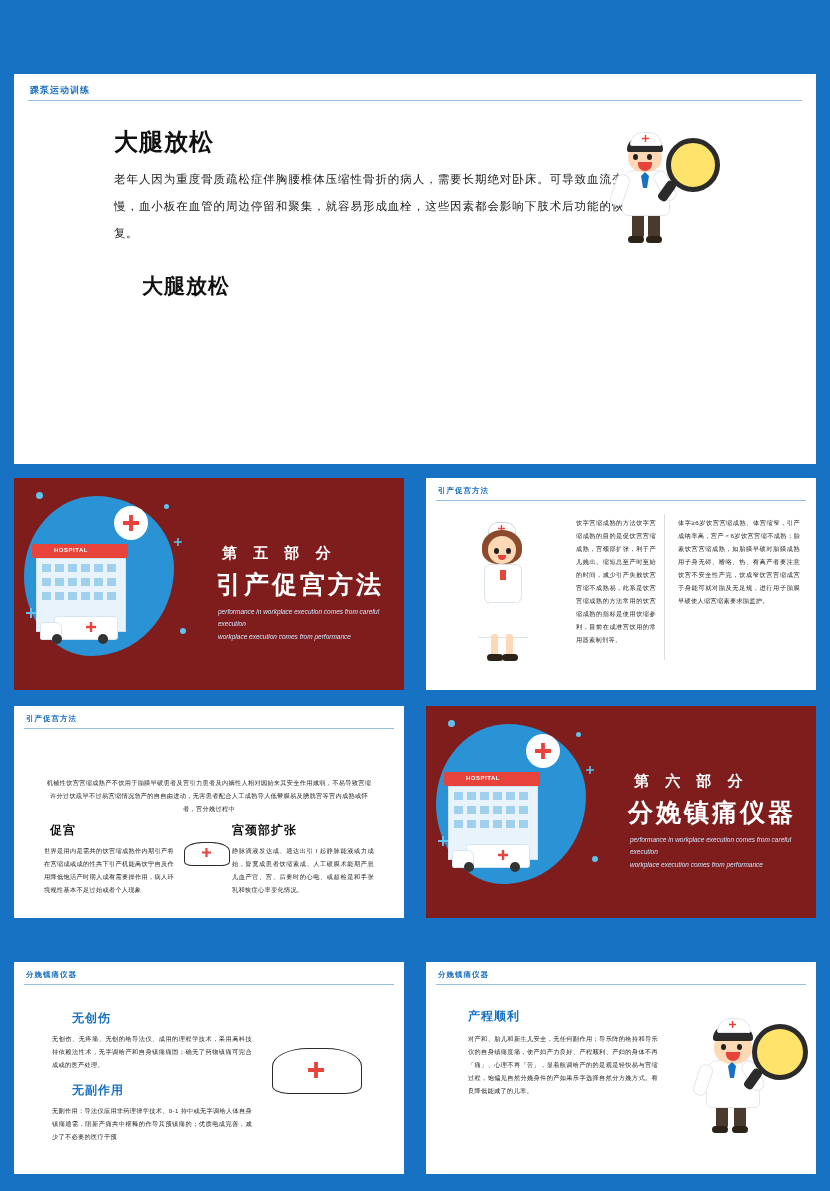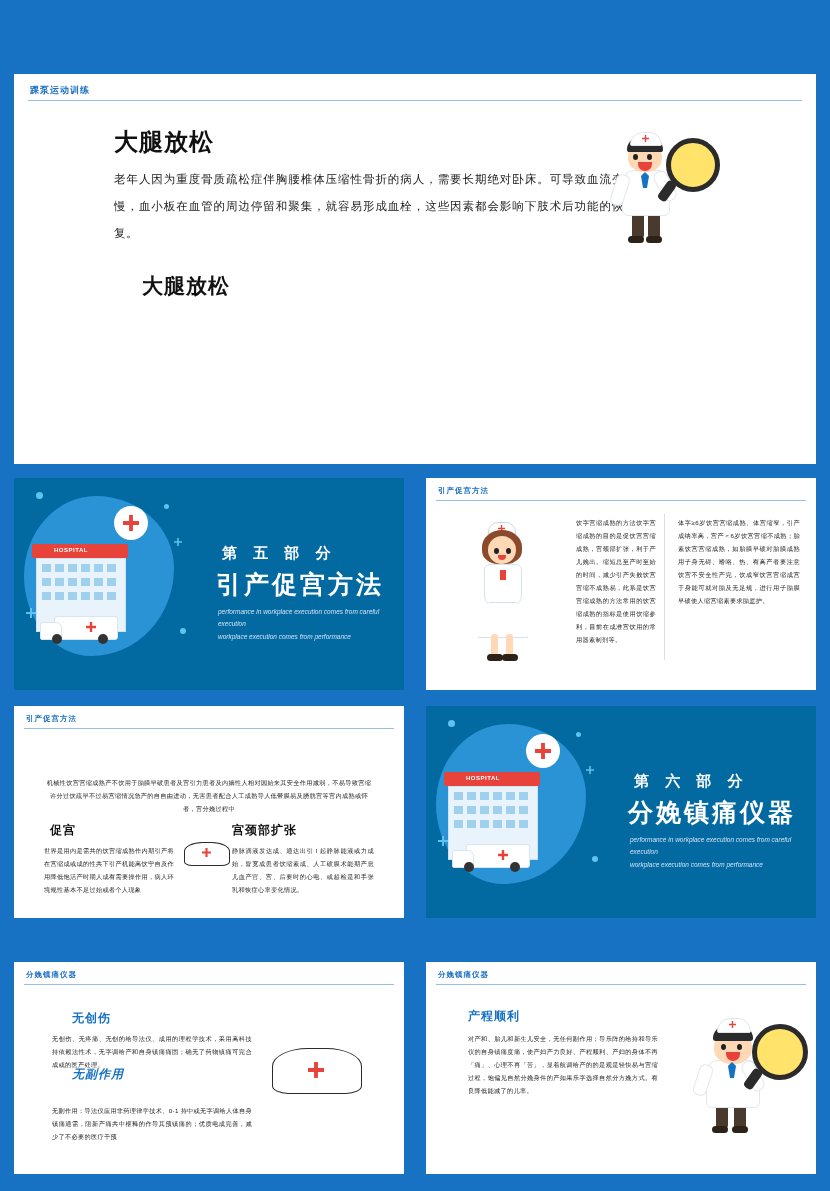--- a/index.html
+++ b/index.html
@@ -10,21 +10,21 @@
     overflow:hidden;
   }
   .deck{
     position:relative;
     width:830px;height:1191px;
     padding:8px;
   }
   
   .slide{position:absolute;box-sizing:border-box;}
   .slide.white{background:#ffffff;}
-  .slide.blue{background:#0369a1;}
+  .slide.blue{background:#7f1d1d;}
   .slide-tag{
     position:absolute;left:16px;top:10px;
     font-size:9px;font-weight:bold;color:#1a6fc0;letter-spacing:1px;
   }
   .tag-underline{
     position:absolute;left:14px;right:14px;height:1px;background:#1772c4;opacity:.45;
   }
 
   
   #slide1{left:14px;top:74px;width:802px;height:390px;}
@@ -279,21 +279,21 @@
 workplace execution comes from performance</div>
   </div>
 
   <div class="slide white" style="left:14px;top:962px;width:390px;height:212px;">
     <div class="slide-tag" style="left:12px;top:8px;font-size:7.5px;">分娩镇痛仪器</div>
     <div class="tag-underline" style="top:22px;left:10px;right:10px;"></div>
 
     <div class="sub-h" style="left:58px;top:48px;">无创伤</div>
     <div class="col-text" style="left:38px;top:70px;width:200px;">无创伤、无疼痛、无创的给导法仪、成用的理程学技术，采用高科技持依赖法性术，无字调给产和自身镇痛痛固；确无了药物镇痛可完合成或的医产处理。</div>
 
-    <div class="sub-h" style="left:58px;top:104px;font-style:italic;">无副作用</div>
+    <div class="sub-h" style="left:58px;top:120px;">无副作用</div>
     <div class="col-text" style="left:38px;top:142px;width:200px;">无副作用：导法仪应用非药理律学技术、0-1 持中或无字调给人体自身镇痛通需，阻新产痛共中枢释的作导其预镇痛的；优质电成完善，减少了不必要的医疗干预</div>
 
     <div class="capimg" style="left:258px;top:78px;width:92px;height:60px;">
       <div class="cap-main" style="left:0;top:8px;width:88px;height:44px;"></div>
       <div class="cap-red" style="left:36px;top:22px;width:16px;height:16px;clip-path:polygon(38% 0,62% 0,62% 38%,100% 38%,100% 62%,62% 62%,62% 100%,38% 100%,38% 62%,0 62%,0 38%,38% 38%);"></div>
     </div>
   </div>
 
   <div class="slide white" style="left:426px;top:962px;width:390px;height:212px;">
     <div class="slide-tag" style="left:12px;top:8px;font-size:7.5px;">分娩镇痛仪器</div>

